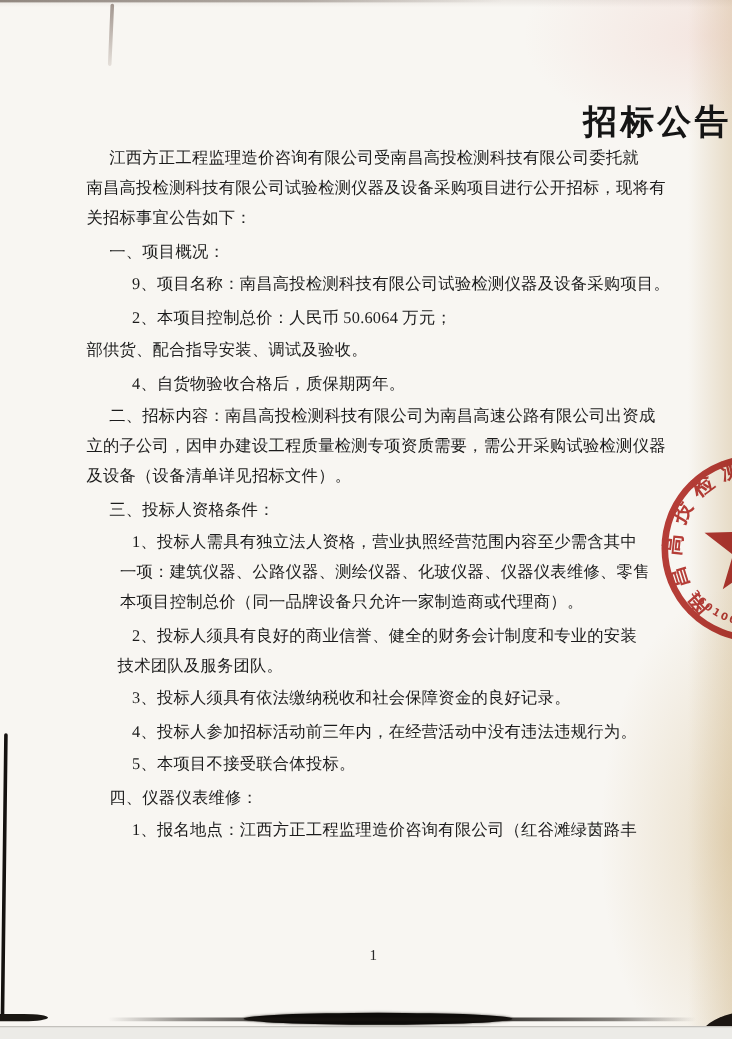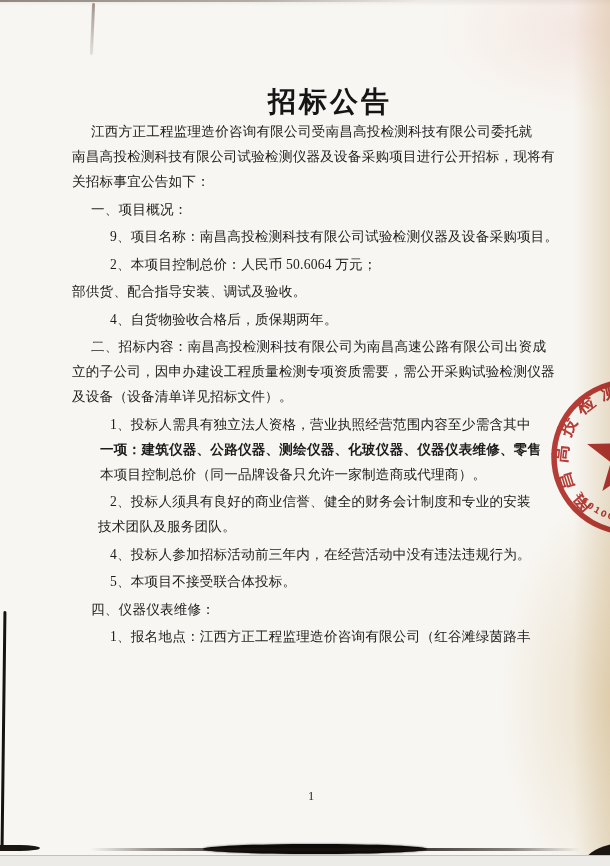--- a/index.html
+++ b/index.html
@@ -16,21 +16,21 @@
     position:absolute; inset:0; pointer-events:none;
     background:
       radial-gradient(220px 120px at 590px 30px,  rgba(232,180,170,0.25), rgba(232,180,170,0) 70%),
       radial-gradient(160px 300px at 612px 700px, rgba(205,175,120,0.35), rgba(205,175,120,0) 70%),
       linear-gradient(to right, rgba(210,185,140,0) 94%, rgba(203,176,128,0.38) 100%),
       linear-gradient(to bottom, rgba(120,100,90,0.10) 0px, rgba(120,100,90,0) 6px);
   }
   .doc-title {
     position:absolute; top:83px; left:0; width:610px;
     box-sizing:border-box; padding-left:50px;
-    text-align:center;
+    text-align:right;
     font-size:28px; font-weight:bold; letter-spacing:3px;
     color:#151515;
   }
   .body-text {
     position:absolute; top:119px; left:72px; width:470px;
     font-size:13.6px; letter-spacing:0.2px; color:#1c1c1c;
   }
   .para { margin:0 0 2.5px 0; }
   .line { line-height:25px; height:25px; white-space:nowrap; }
   .para.opening > .line.first { padding-left:19px; }
@@ -114,28 +114,34 @@
       <div class="line cont">部供货、配合指导安装、调试及验收。</div>
     </div>
     <div class="para item">
       <div class="line first">4、自货物验收合格后，质保期两年。</div>
     </div>
     <div class="para section">
       <div class="line first">二、招标内容：南昌高投检测科技有限公司为南昌高速公路有限公司出资成</div>
       <div class="line cont">立的子公司，因申办建设工程质量检测专项资质需要，需公开采购试验检测仪器</div>
       <div class="line cont">及设备（设备清单详见招标文件）。</div>
     </div>
+    <div class="para section">
+      <div class="line first">三、投标人资格条件：</div>
+    </div>
     <div class="para item">
       <div class="line first">1、投标人需具有独立法人资格，营业执照经营范围内容至少需含其中</div>
-      <div class="line cont" style="padding-left: 28px; font-weight: bold;">一项：建筑仪器、公路仪器、测绘仪器、化玻仪器、仪器仪表维修、零售</div>
+      <div class="line cont" style="padding-left: 28px;">一项：建筑仪器、公路仪器、测绘仪器、化玻仪器、仪器仪表维修、零售</div>
       <div class="line cont" style="padding-left: 28px;">本项目控制总价（同一品牌设备只允许一家制造商或代理商）。</div>
     </div>
     <div class="para item">
       <div class="line first">2、投标人须具有良好的商业信誉、健全的财务会计制度和专业的安装</div>
       <div class="line cont" style="padding-left: 26px;">技术团队及服务团队。</div>
+    </div>
+    <div class="para item">
+      <div class="line first">3、投标人须具有依法缴纳税收和社会保障资金的良好记录。</div>
     </div>
     <div class="para item">
       <div class="line first">4、投标人参加招标活动前三年内，在经营活动中没有违法违规行为。</div>
     </div>
     <div class="para item">
       <div class="line first">5、本项目不接受联合体投标。</div>
     </div>
     <div class="para section">
       <div class="line first">四、仪器仪表维修：</div>
     </div>

